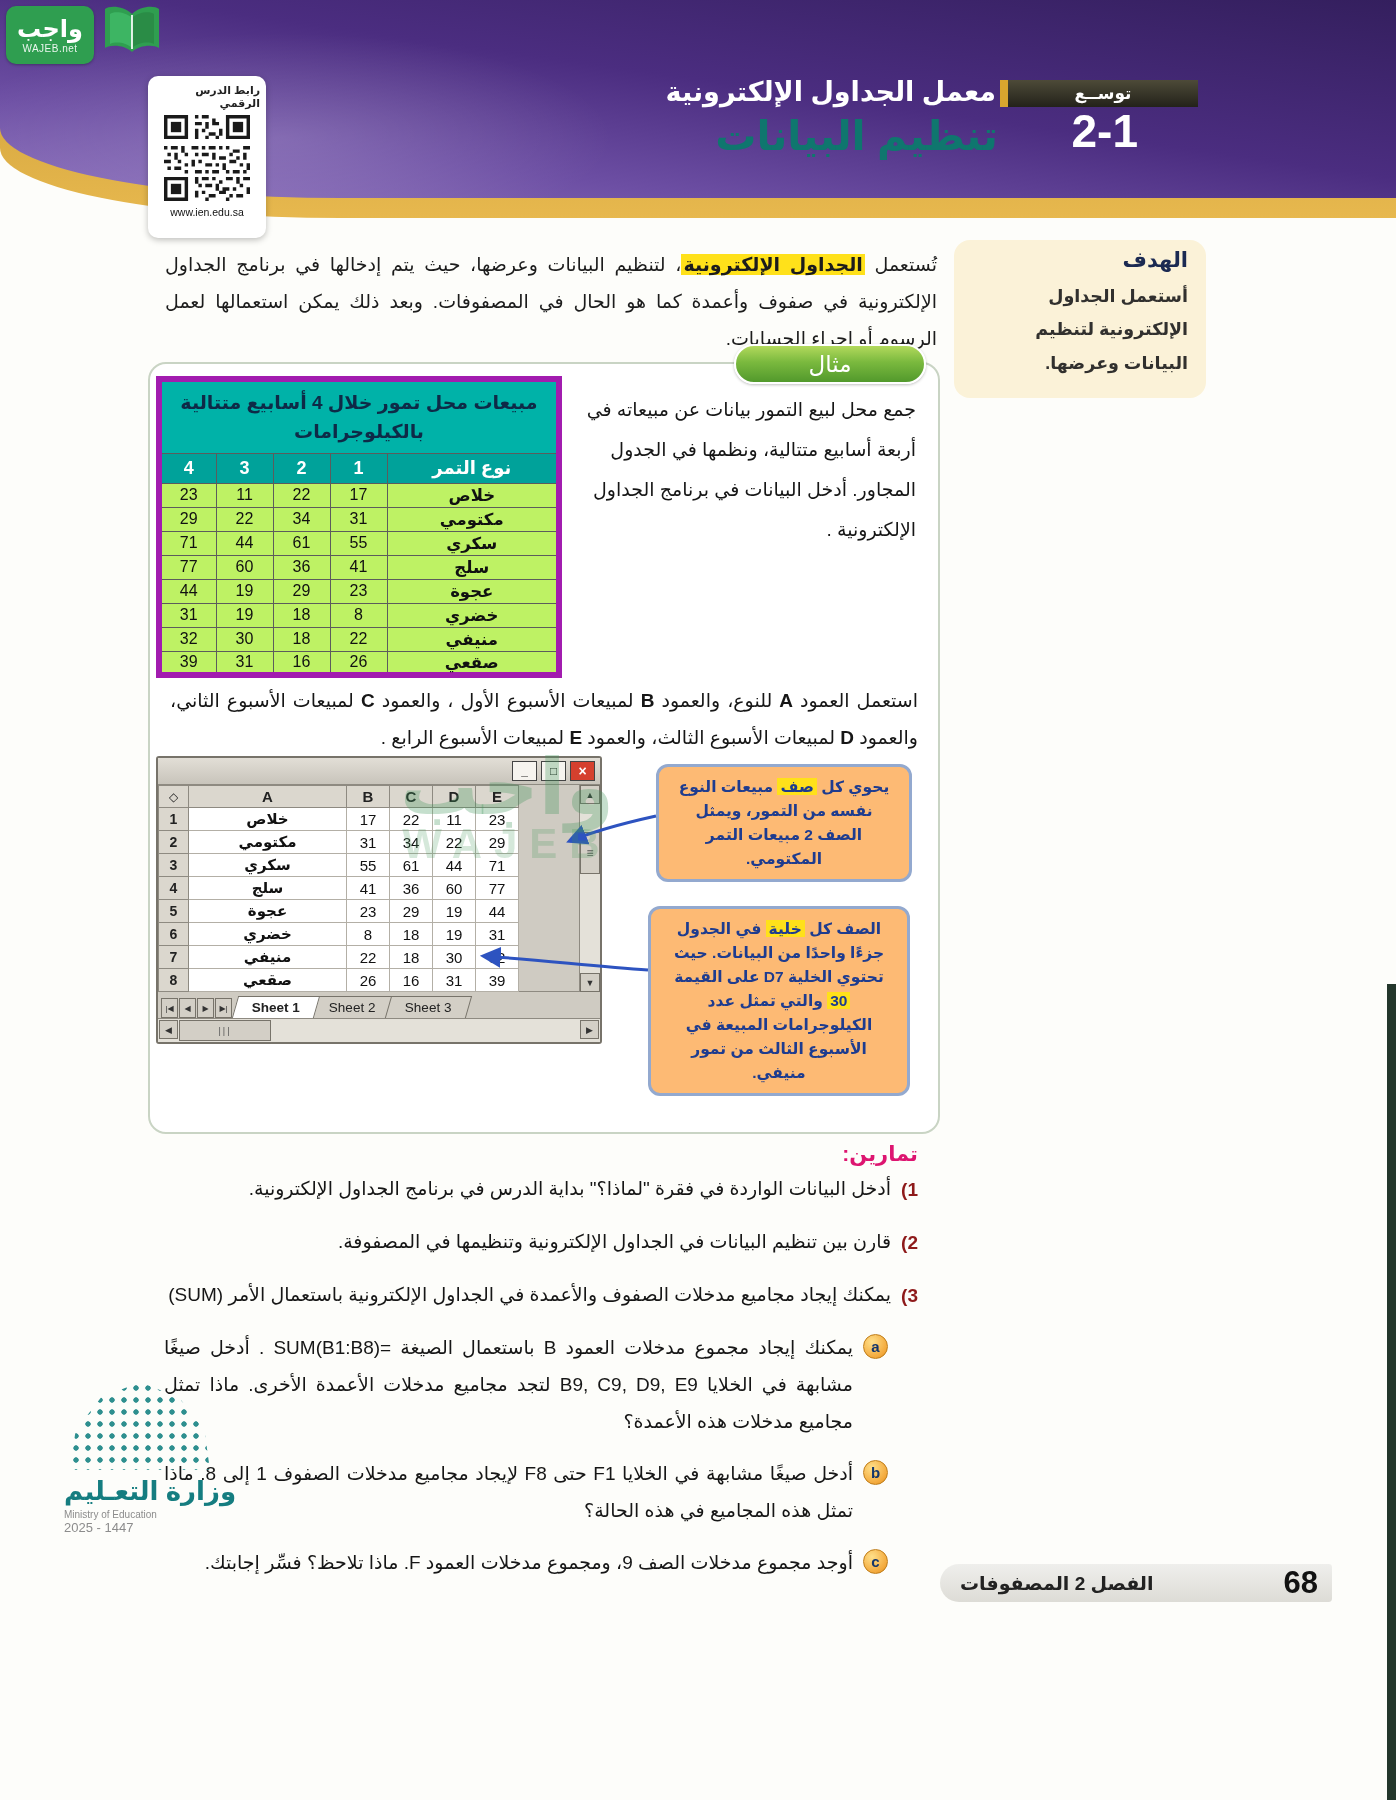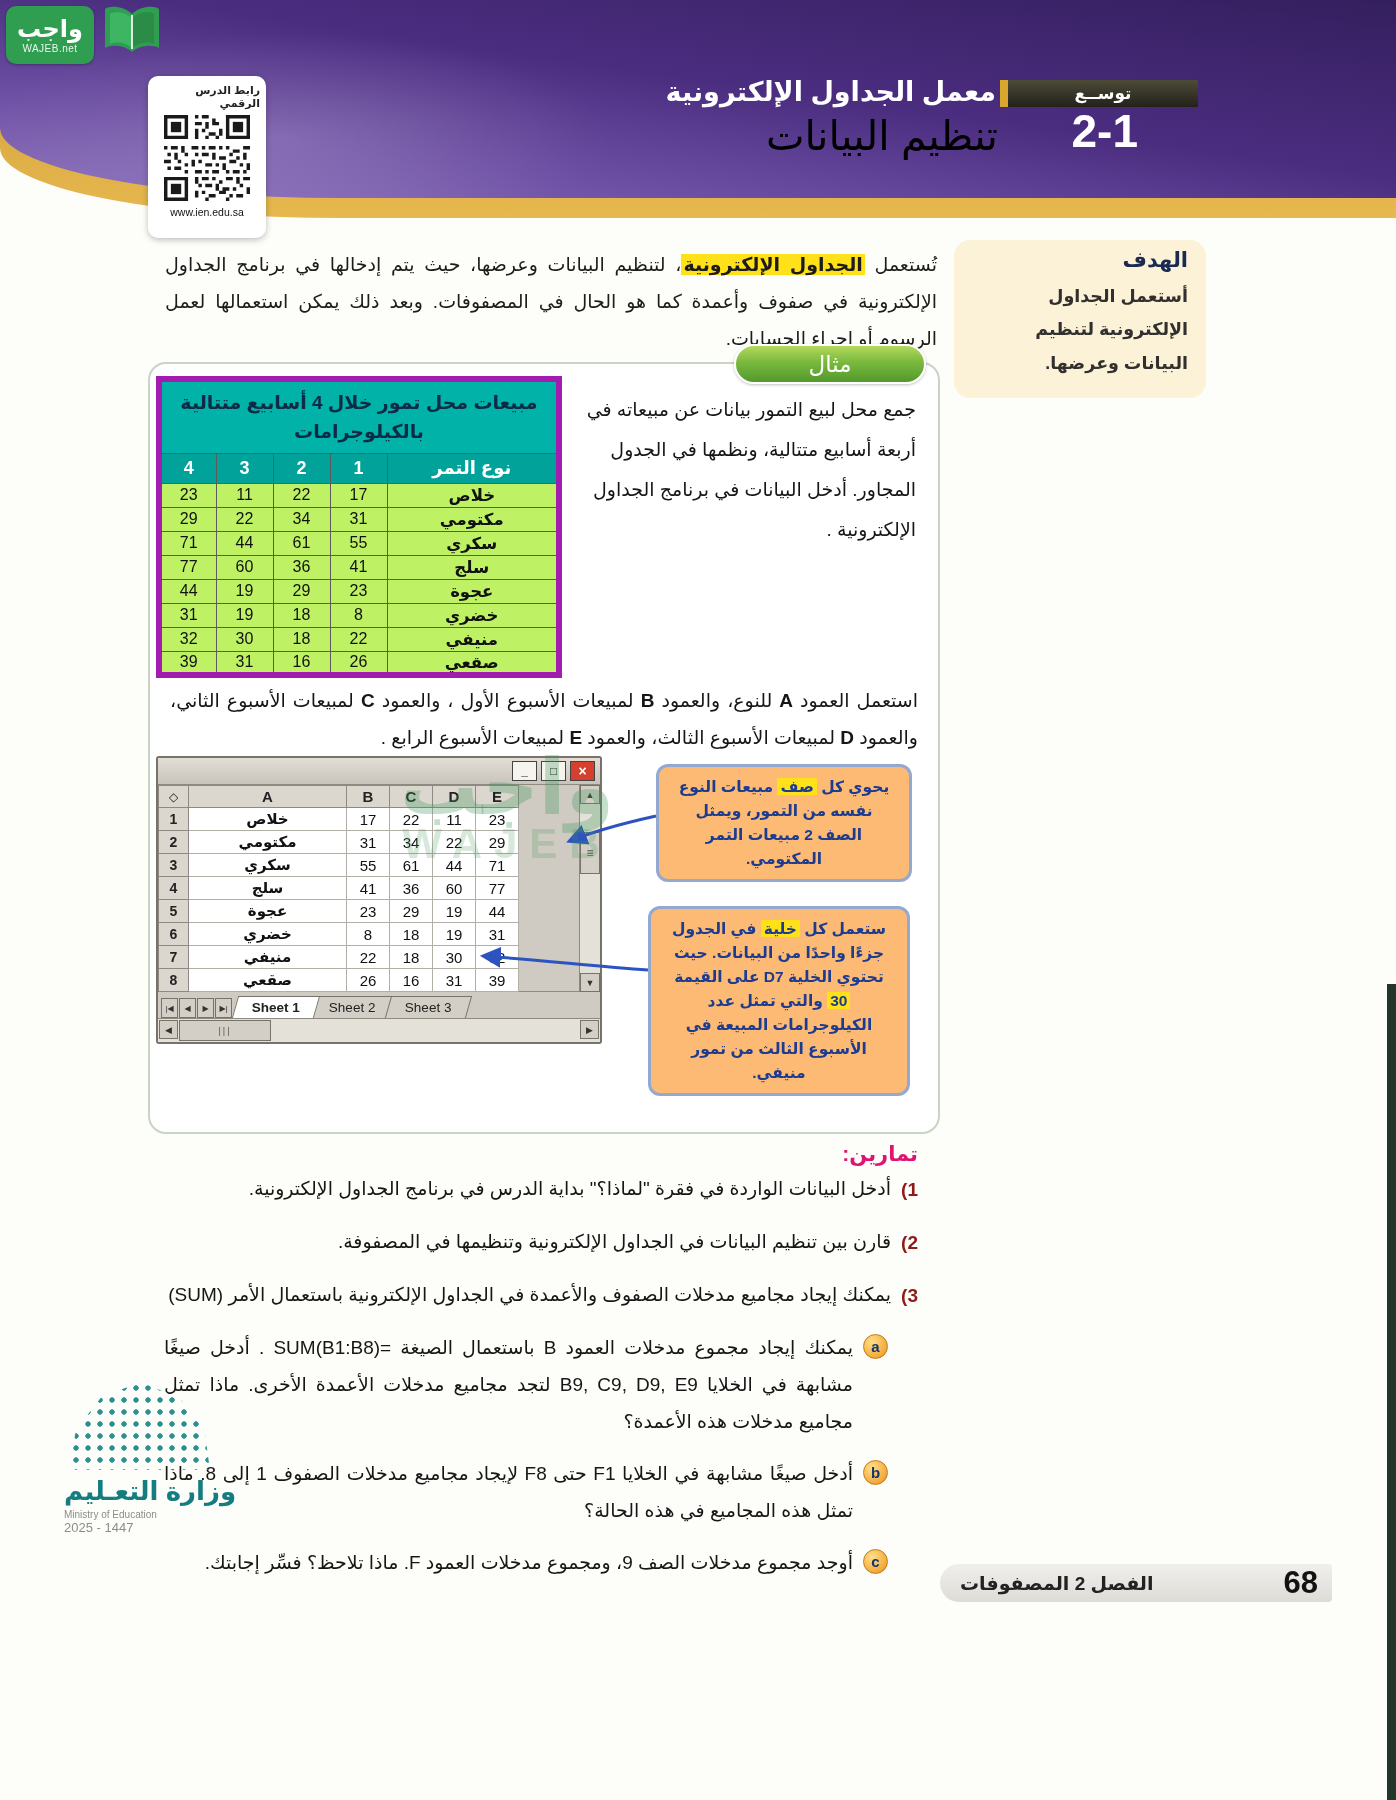--- a/index.html
+++ b/index.html
@@ -24,21 +24,21 @@
   .qr-card { position:absolute; top:76px; left:148px; width:118px; height:162px; background:#fff; border-radius:10px; z-index:6;
     box-shadow:0 2px 6px rgba(0,0,0,.25); display:flex; flex-direction:column; align-items:center; padding:8px 6px; gap:5px; }
   .qr-caption { font-size:11px; font-weight:bold; color:#222; }
   .qr-url { font-size:10.5px; color:#111; direction:ltr; }
 
   .lab-title { position:absolute; top:76px; right:400px; color:#fff; font-weight:bold; font-size:27px; z-index:3; }
   .extend-bar { position:absolute; top:80px; right:198px; width:198px; height:27px;
     background:linear-gradient(to bottom,#4d4a38,#23221a); border-left:8px solid #d9a62e;
     color:#fff; display:flex; align-items:center; justify-content:center; font-size:17px; font-weight:bold; letter-spacing:2px; z-index:3; }
   .lesson-number { position:absolute; top:104px; right:258px; color:#fff; font-weight:bold; font-size:46px; direction:ltr; z-index:3; }
-  .lesson-title { position:absolute; top:112px; right:398px; color:#000000; font-weight:normal; font-size:41px; z-index:3; }
+  .lesson-title { position:absolute; top:112px; right:398px; color:#0f766e; font-weight:bold; font-size:41px; z-index:3; }
 
   
   .goal-box { position:absolute; top:240px; right:190px; width:252px; background:#fbf2d8; border-radius:16px; padding:8px 18px 18px; }
   .goal-title { font-size:21px; font-weight:bold; color:#1b2a52; margin-bottom:8px; }
   .goal-body { font-size:17.5px; font-weight:bold; color:#31302e; line-height:1.9; text-align:right; }
 
   
   .intro { position:absolute; top:246px; right:459px; width:772px; font-size:19px; line-height:1.95; color:#1c1c1c; text-align:justify; }
   .hl { background:#ffe11a; font-weight:bold; padding:0 2px; }
   .bold-latin { font-weight:bold; }
@@ -391,21 +391,21 @@
       </div>
       <div class="ss-hscroll">
         <div class="scroll-btn">◀</div>
         <div class="hthumb">|||</div>
         <div class="htrack"></div>
         <div class="scroll-btn">▶</div>
       </div>
     </div>
 
     <div class="callout callout-1"><span>يحوي كل </span><span class="hl">صف</span><span> مبيعات النوع نفسه من التمور،  ويمثل الصف </span><span class="bold-latin">2</span><span> مبيعات التمر المكتومي.</span></div>
-    <div class="callout callout-2"><span>ستعمل كل </span><span class="hl">خلية</span><span> في الجدول جزءًا واحدًا من البيانات. حيث تحتوي الخلية </span><span class="bold-latin">D7</span><span> على القيمة </span><span class="hl">30</span><span>  والتي تمثل عدد الكيلوجرامات المبيعة في الأسبوع الثالث من تمور منيفي.</span></div>
+    <div class="callout callout-2"><span>الصف كل </span><span class="hl">خلية</span><span> في الجدول جزءًا واحدًا من البيانات. حيث تحتوي الخلية </span><span class="bold-latin">D7</span><span> على القيمة </span><span class="hl">30</span><span>  والتي تمثل عدد الكيلوجرامات المبيعة في الأسبوع الثالث من تمور منيفي.</span></div>
 
     <svg class="arrows" viewBox="0 0 792 772">
       <defs>
         <marker id="ah" viewBox="0 0 10 10" refX="8" refY="5" markerWidth="7" markerHeight="7" orient="auto-start-reverse">
           <path d="M0 0 L10 5 L0 10 z" fill="#2d53c0"></path>
         </marker>
       </defs>
       <path d="M506 452 C470 460 442 468 420 477" stroke="#2d53c0" stroke-width="3" fill="none" marker-end="url(#ah)"></path>
       <path d="M498 606 C445 602 388 596 334 592" stroke="#2d53c0" stroke-width="3" fill="none" marker-end="url(#ah)"></path>
     </svg>

